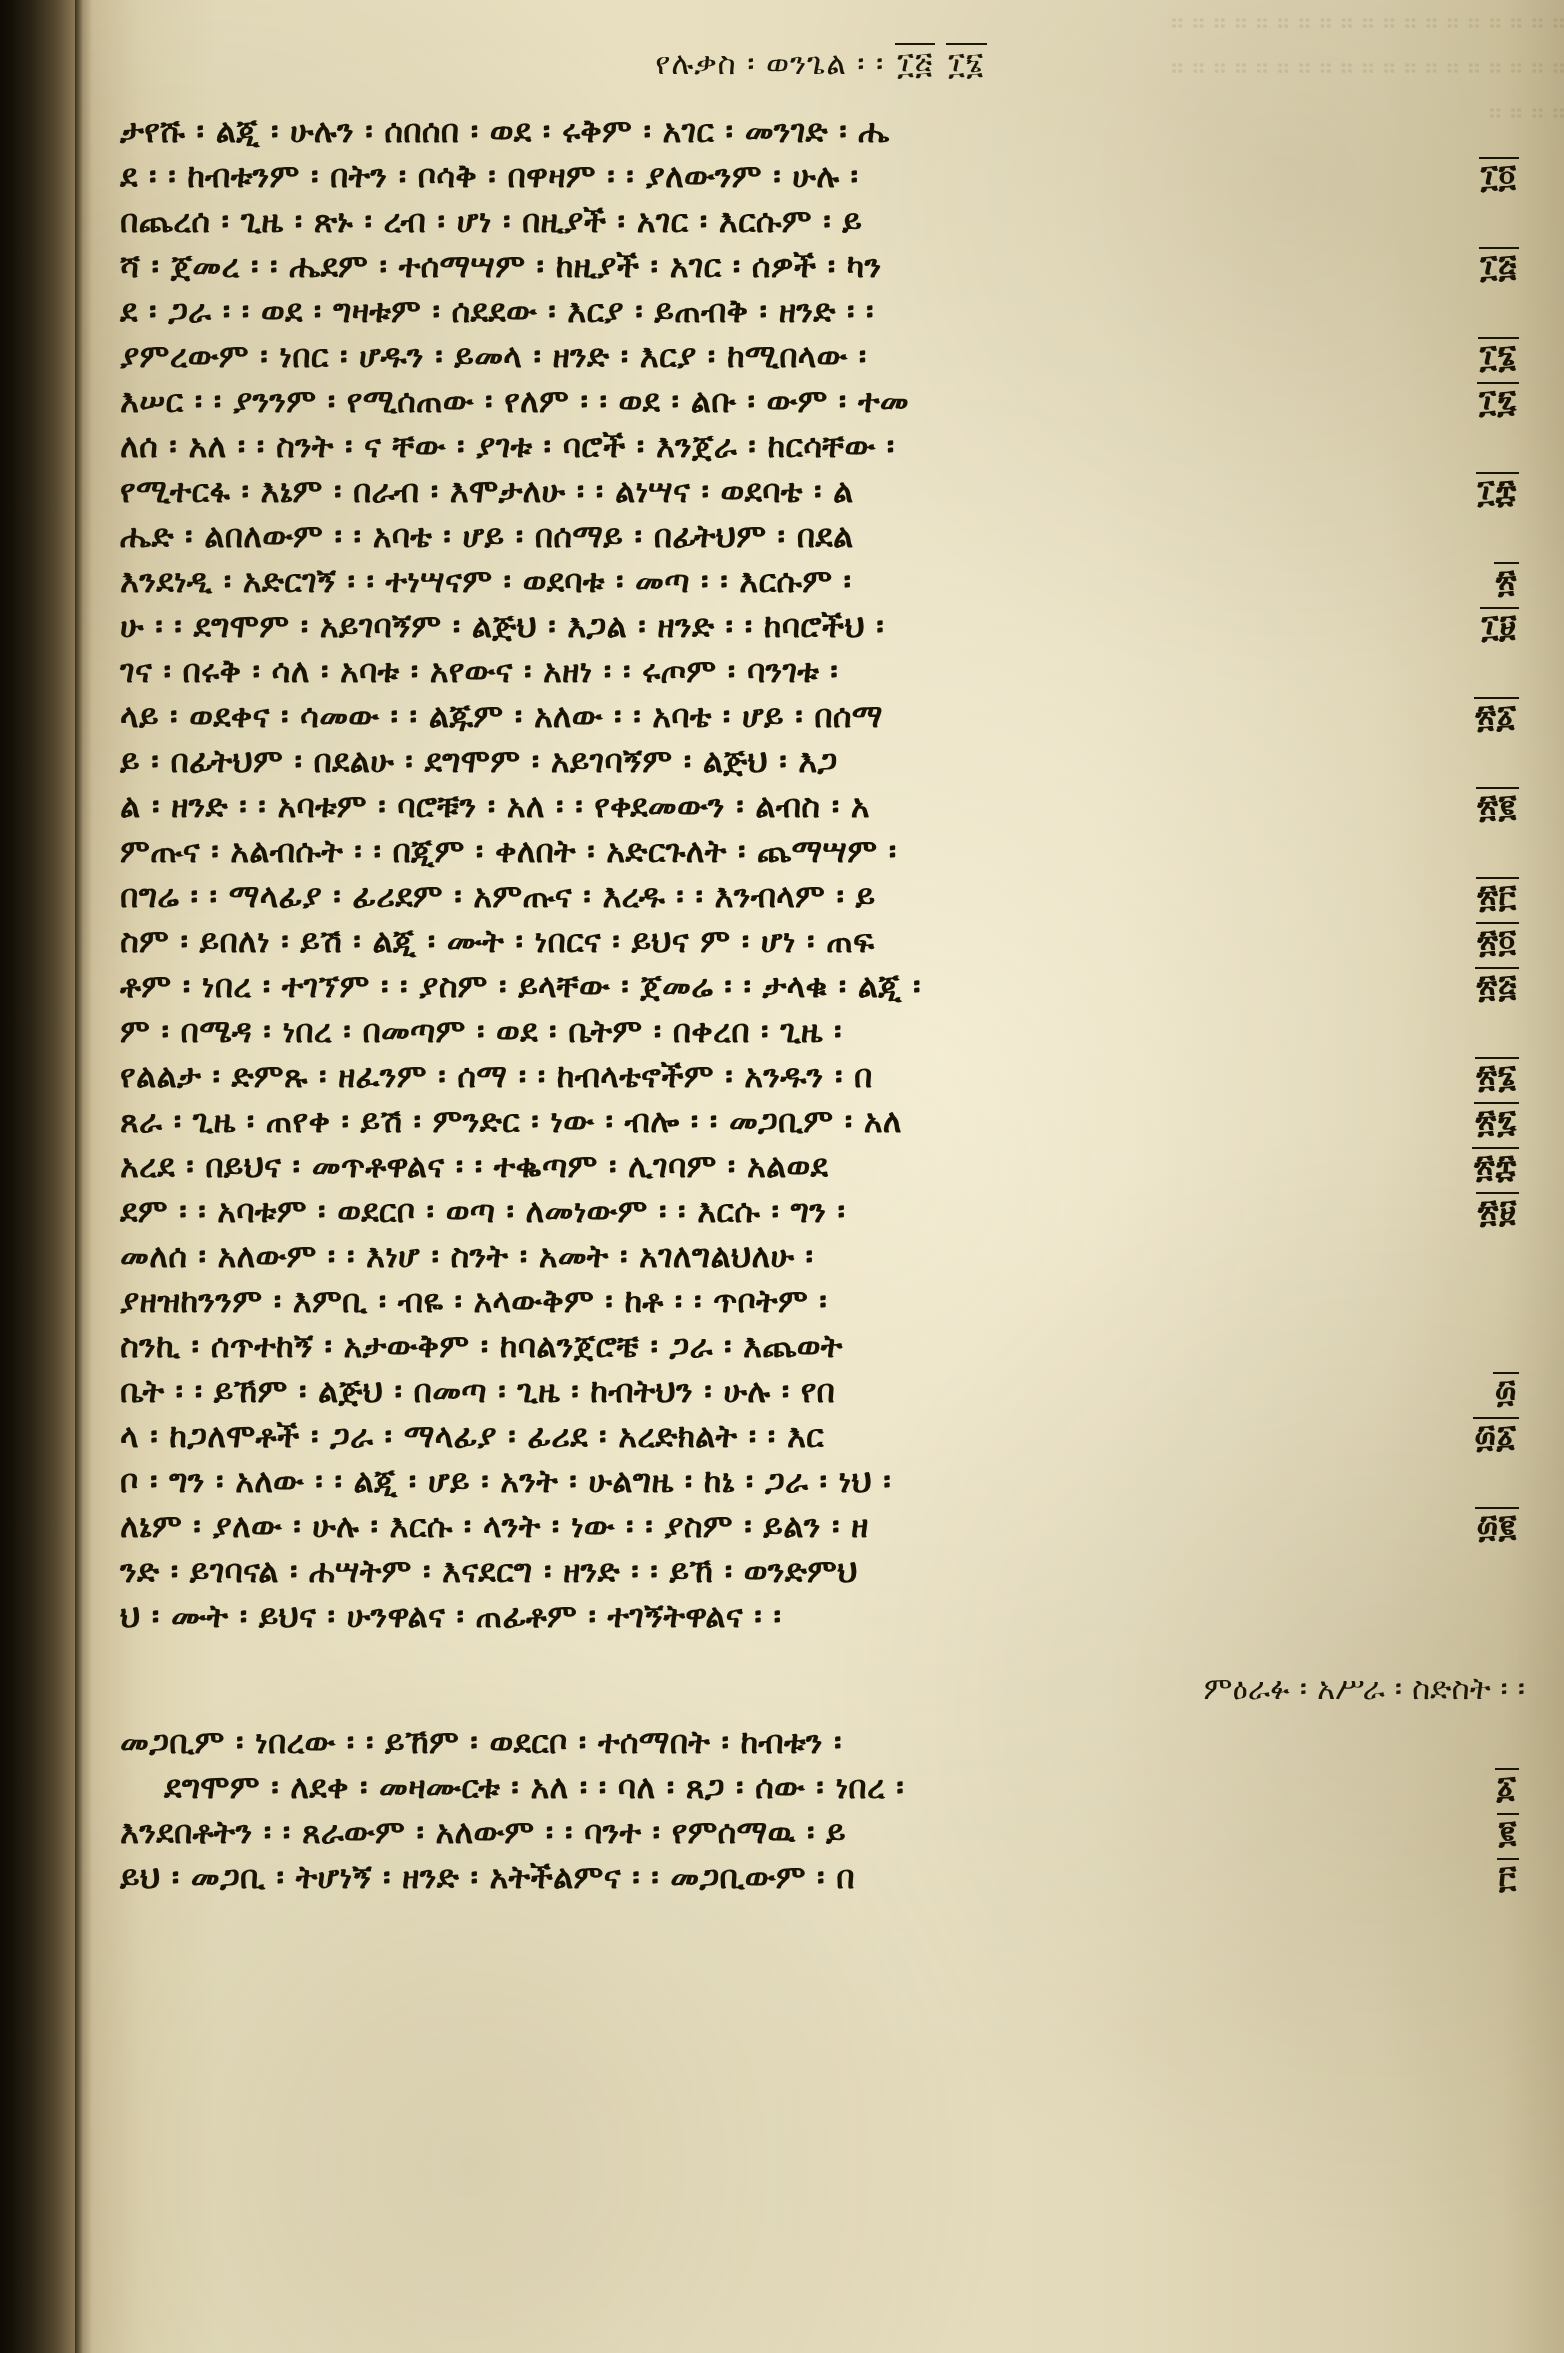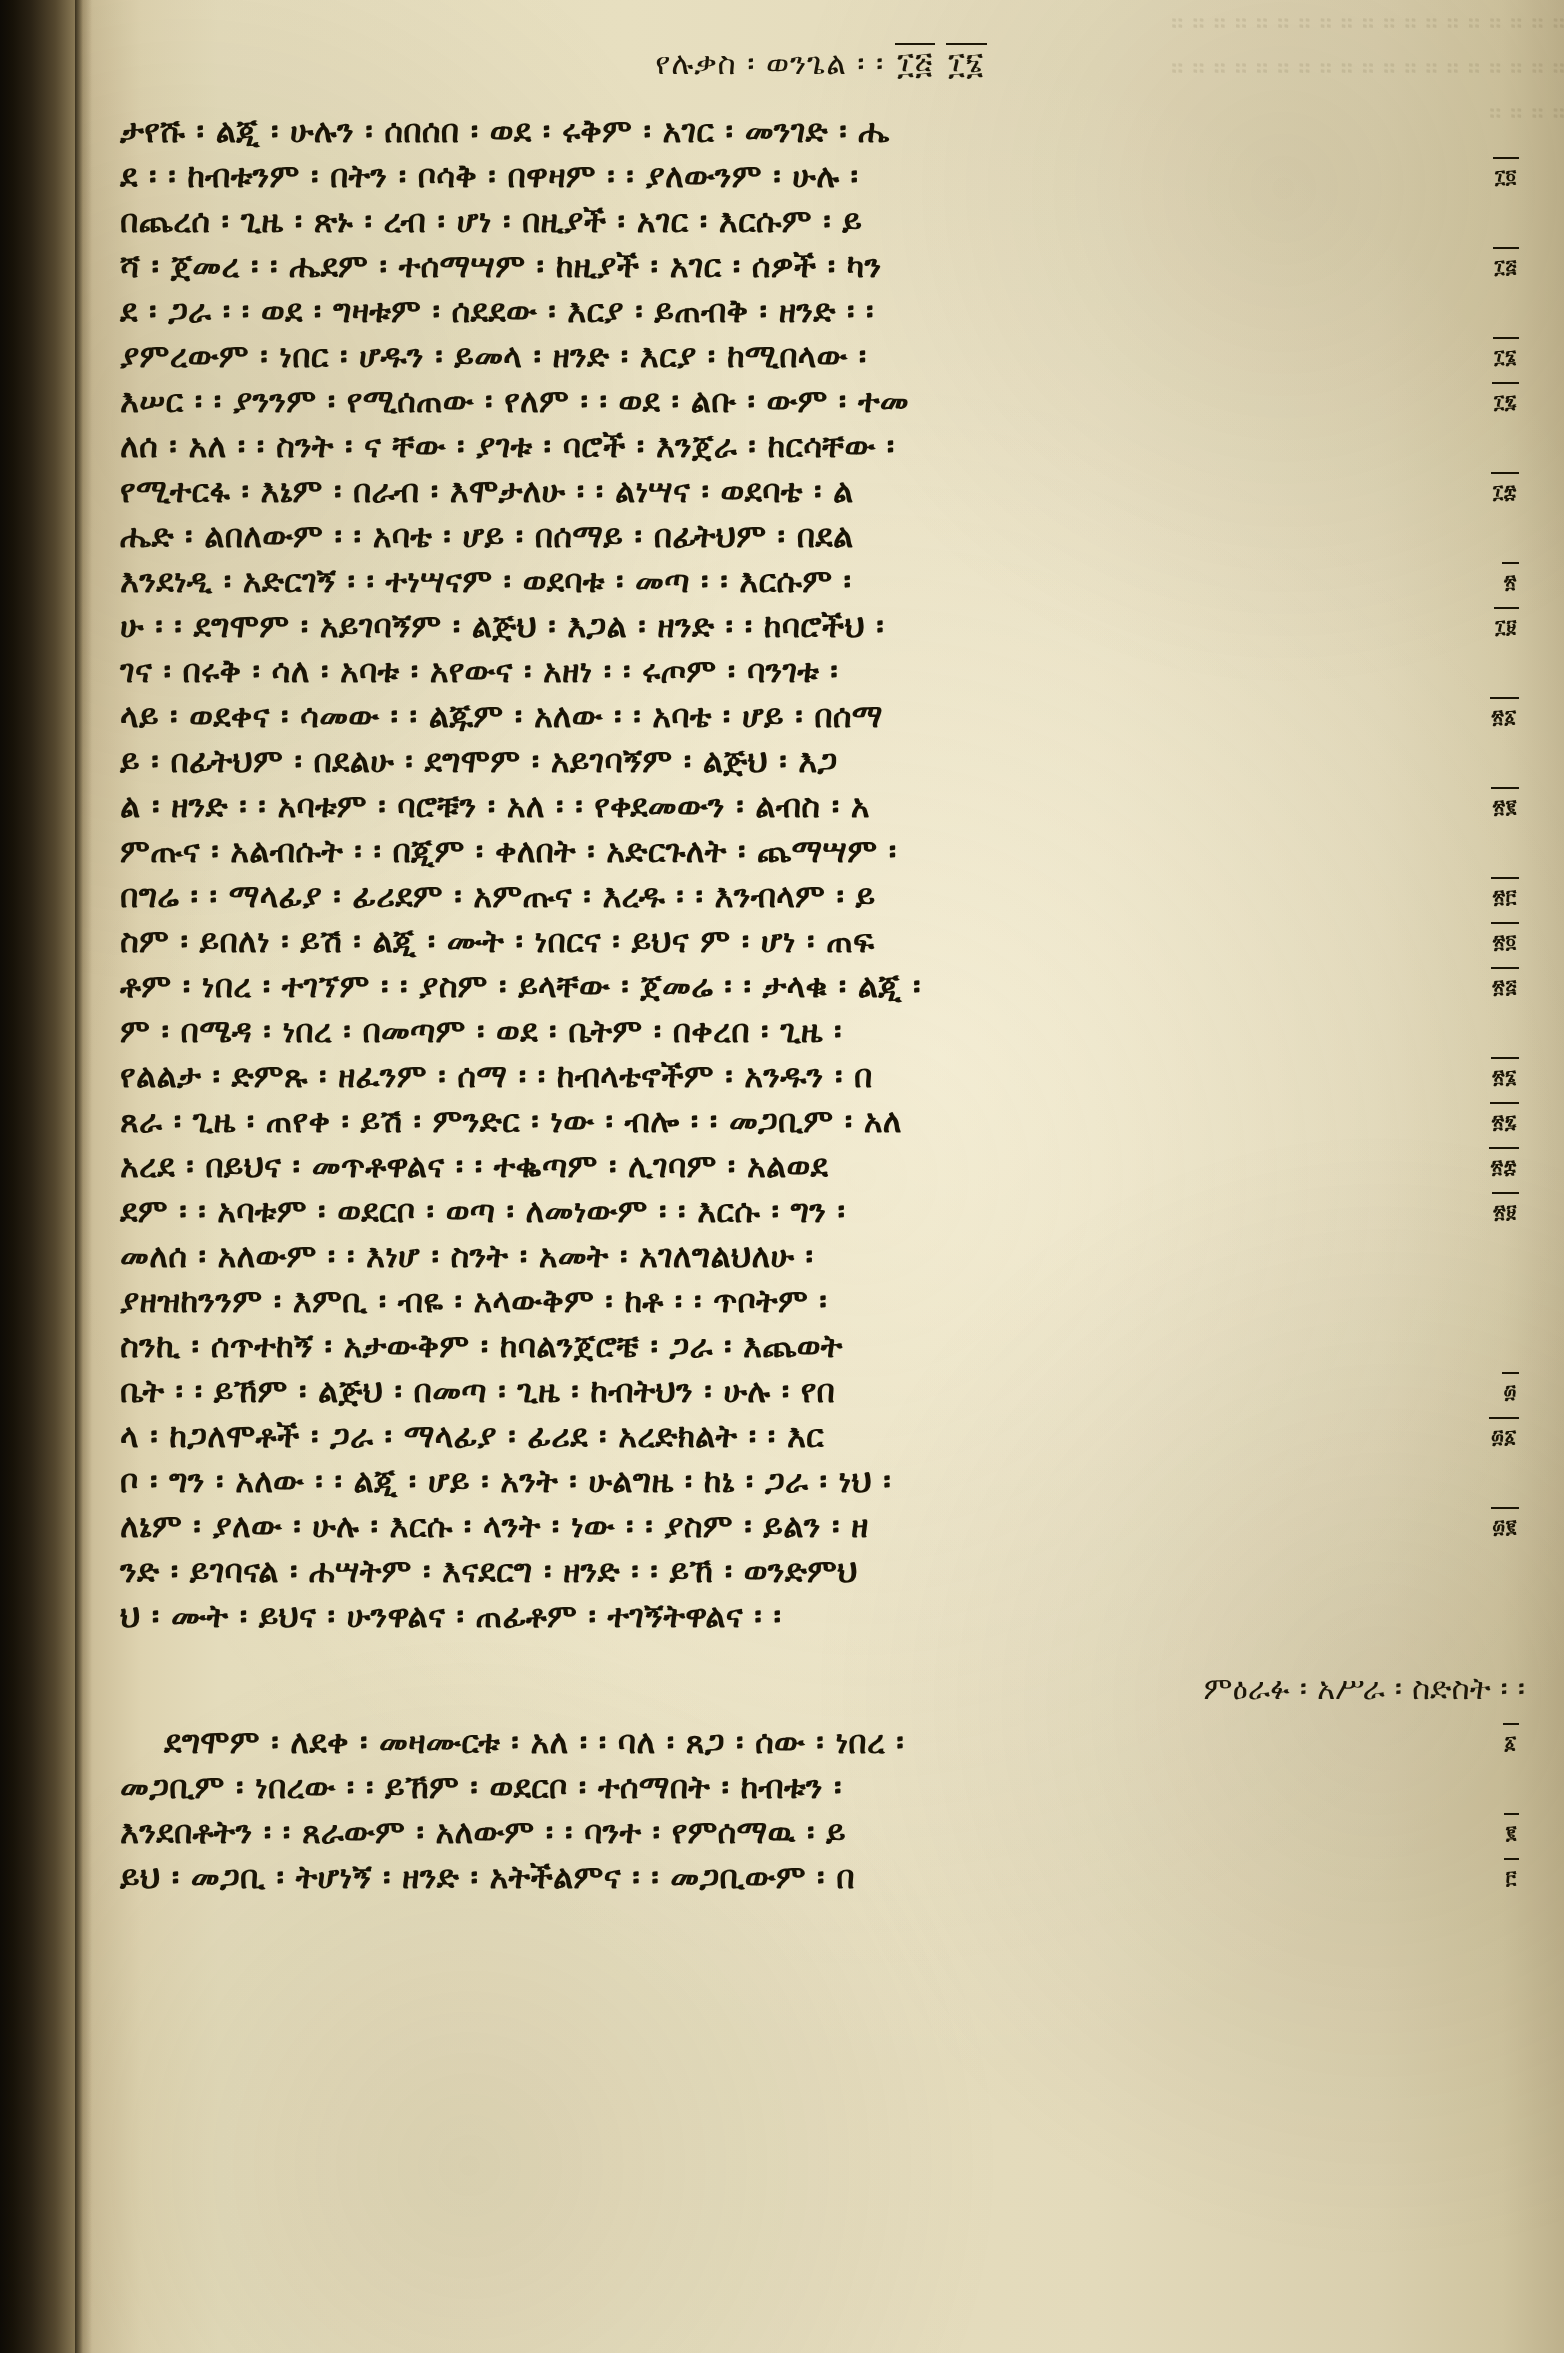--- a/index.html
+++ b/index.html
@@ -129,21 +129,21 @@
     display: inline-block;
     padding-left: 3.1px;
   }
   .line.indent .txt { padding-left: 47px; }
 
   
   .vnum {
     position: absolute;
     right: 6.3px;
     top: 0;
-    font-size: 19px;
+    font-size: 32px;
     line-height: 45px;
     color: #1a1405;
     letter-spacing: 0.8px;
   }
   .vnum span {
     border-top: 2.3px solid #1a1405;
     border-bottom: 0;
     padding: 0 1.6px;
     display: inline-block;
     line-height: 34px;
@@ -337,29 +337,29 @@
       <div class="line">
         <span class="txt">ህ ፡ ሙት ፡ ይህና ፡ ሁንዋልና ፡ ጠፊቶም ፡ ተገኝትዋልና ፡ ፡</span>
         <span class="vnum"><span style="border-top: none;"></span></span>
       </div>
 
     </div>
 
     <div class="section-head">ምዕራፉ ፡ አሥራ ፡ ስድስት ፡ ፡</div>
 
     <div class="body-block" style="margin-top:0">
+      <div class="line">
+        <span class="txt">መጋቢም ፡ ነበረው ፡ ፡ ይኸም ፡ ወደርቦ ፡ ተሰማበት ፡ ከብቱን ፡</span>
+        <span class="vnum"><span style="border-top: none;"></span></span>
+      </div>
       <div class="line indent">
         <span class="txt">ደግሞም ፡ ለደቀ ፡ መዛሙርቱ ፡ አለ ፡ ፡ ባለ ፡ ጸጋ ፡ ሰው ፡ ነበረ ፡</span>
         <span class="vnum"><span>፩</span></span>
       </div>
       <div class="line">
-        <span class="txt">መጋቢም ፡ ነበረው ፡ ፡ ይኸም ፡ ወደርቦ ፡ ተሰማበት ፡ ከብቱን ፡</span>
-        <span class="vnum"><span style="border-top: none;"></span></span>
-      </div>
-      <div class="line">
         <span class="txt">እንደበቶትን ፡ ፡ ጸራውም ፡ አለውም ፡ ፡ ባንተ ፡ የምሰማዉ ፡ ይ</span>
         <span class="vnum"><span>፪</span></span>
       </div>
       <div class="line">
         <span class="txt">ይህ ፡ መጋቢ ፡ ትሆነኝ ፡ ዘንድ ፡ አትችልምና ፡ ፡ መጋቢውም ፡ በ</span>
         <span class="vnum"><span>፫</span></span>
       </div>
     </div>
 
   </div>

